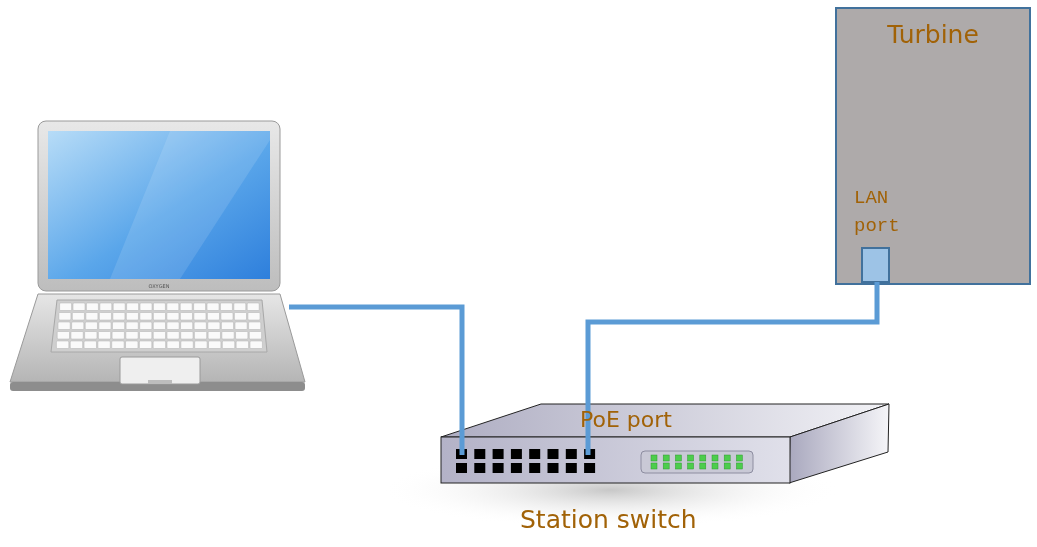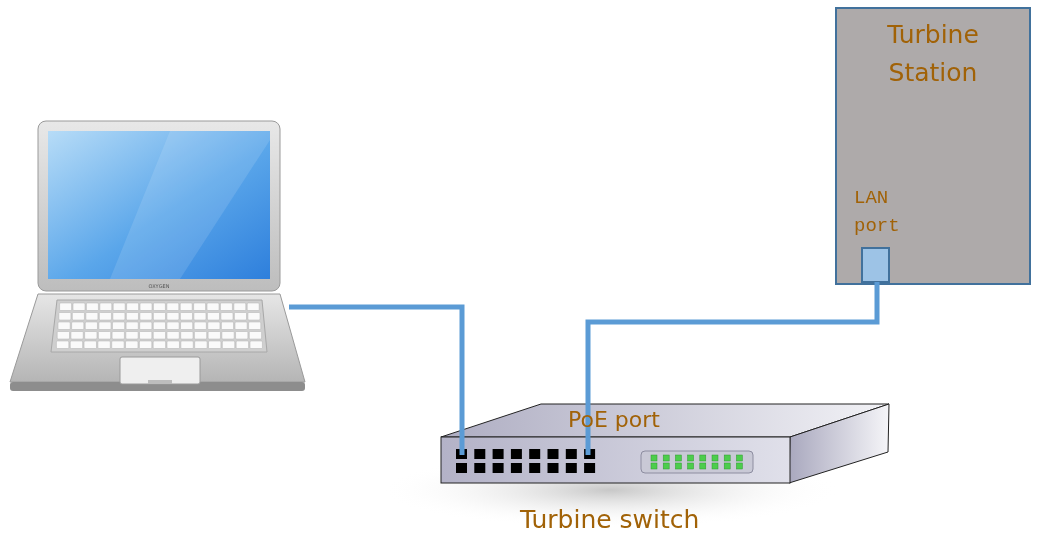--- a/index.html
+++ b/index.html
@@ -3,21 +3,21 @@
 <meta charset="utf-8">
 <style>
   html, body { margin: 0; padding: 0; background: #ffffff; }
   body { width: 1037px; height: 547px; position: relative; overflow: hidden;
          font-family: "DejaVu Sans", "Liberation Sans", sans-serif; }
   #diagram { position: absolute; left: 0; top: 0; }
   .lbl { position: absolute; color: #a16207; white-space: nowrap; }
   .station-title { left: 836px; top: 16px; width: 194px; text-align: center;
                    font-size: 25px; line-height: 38px; }
   .lan-label { left: 854px; top: 184px; font-size: 19px; line-height: 28px; font-family: Liberation Mono, monospace; }
-  .poe-label { left: 568px; top: 407px; font-size: 22px; }
+  .poe-label { left: 580px; top: 407px; font-size: 22px; }
   .switch-label { left: 520px; top: 505px; font-size: 25px; }
 </style>
 </head>
 <body>
 
 <svg id="diagram" width="1037" height="547" viewBox="0 0 1037 547" xmlns="http://www.w3.org/2000/svg">
   <defs>
     <linearGradient id="screenGrad" x1="0" y1="0" x2="1" y2="1">
       <stop offset="0" stop-color="#b7dcf7"></stop>
       <stop offset="0.55" stop-color="#5aa6ea"></stop>
@@ -195,20 +195,19 @@
   </g>
 
   <g fill="none" stroke="#5b9bd5" stroke-width="5">
     <polyline points="289,307 462,307 462,455"></polyline>
     <polyline points="877,282 877,322 588,322 588,455"></polyline>
   </g>
 </svg>
 
 <div class="lbl station-title">
   <div>Turbine</div>
-  <div>Station</div>
 </div>
 <div class="lbl lan-label">
   <div>LAN</div>
   <div>port</div>
 </div>
 <div class="lbl poe-label">PoE port</div>
-<div class="lbl switch-label">Turbine switch</div>
+<div class="lbl switch-label">Station switch</div>
 
 </body></html>

